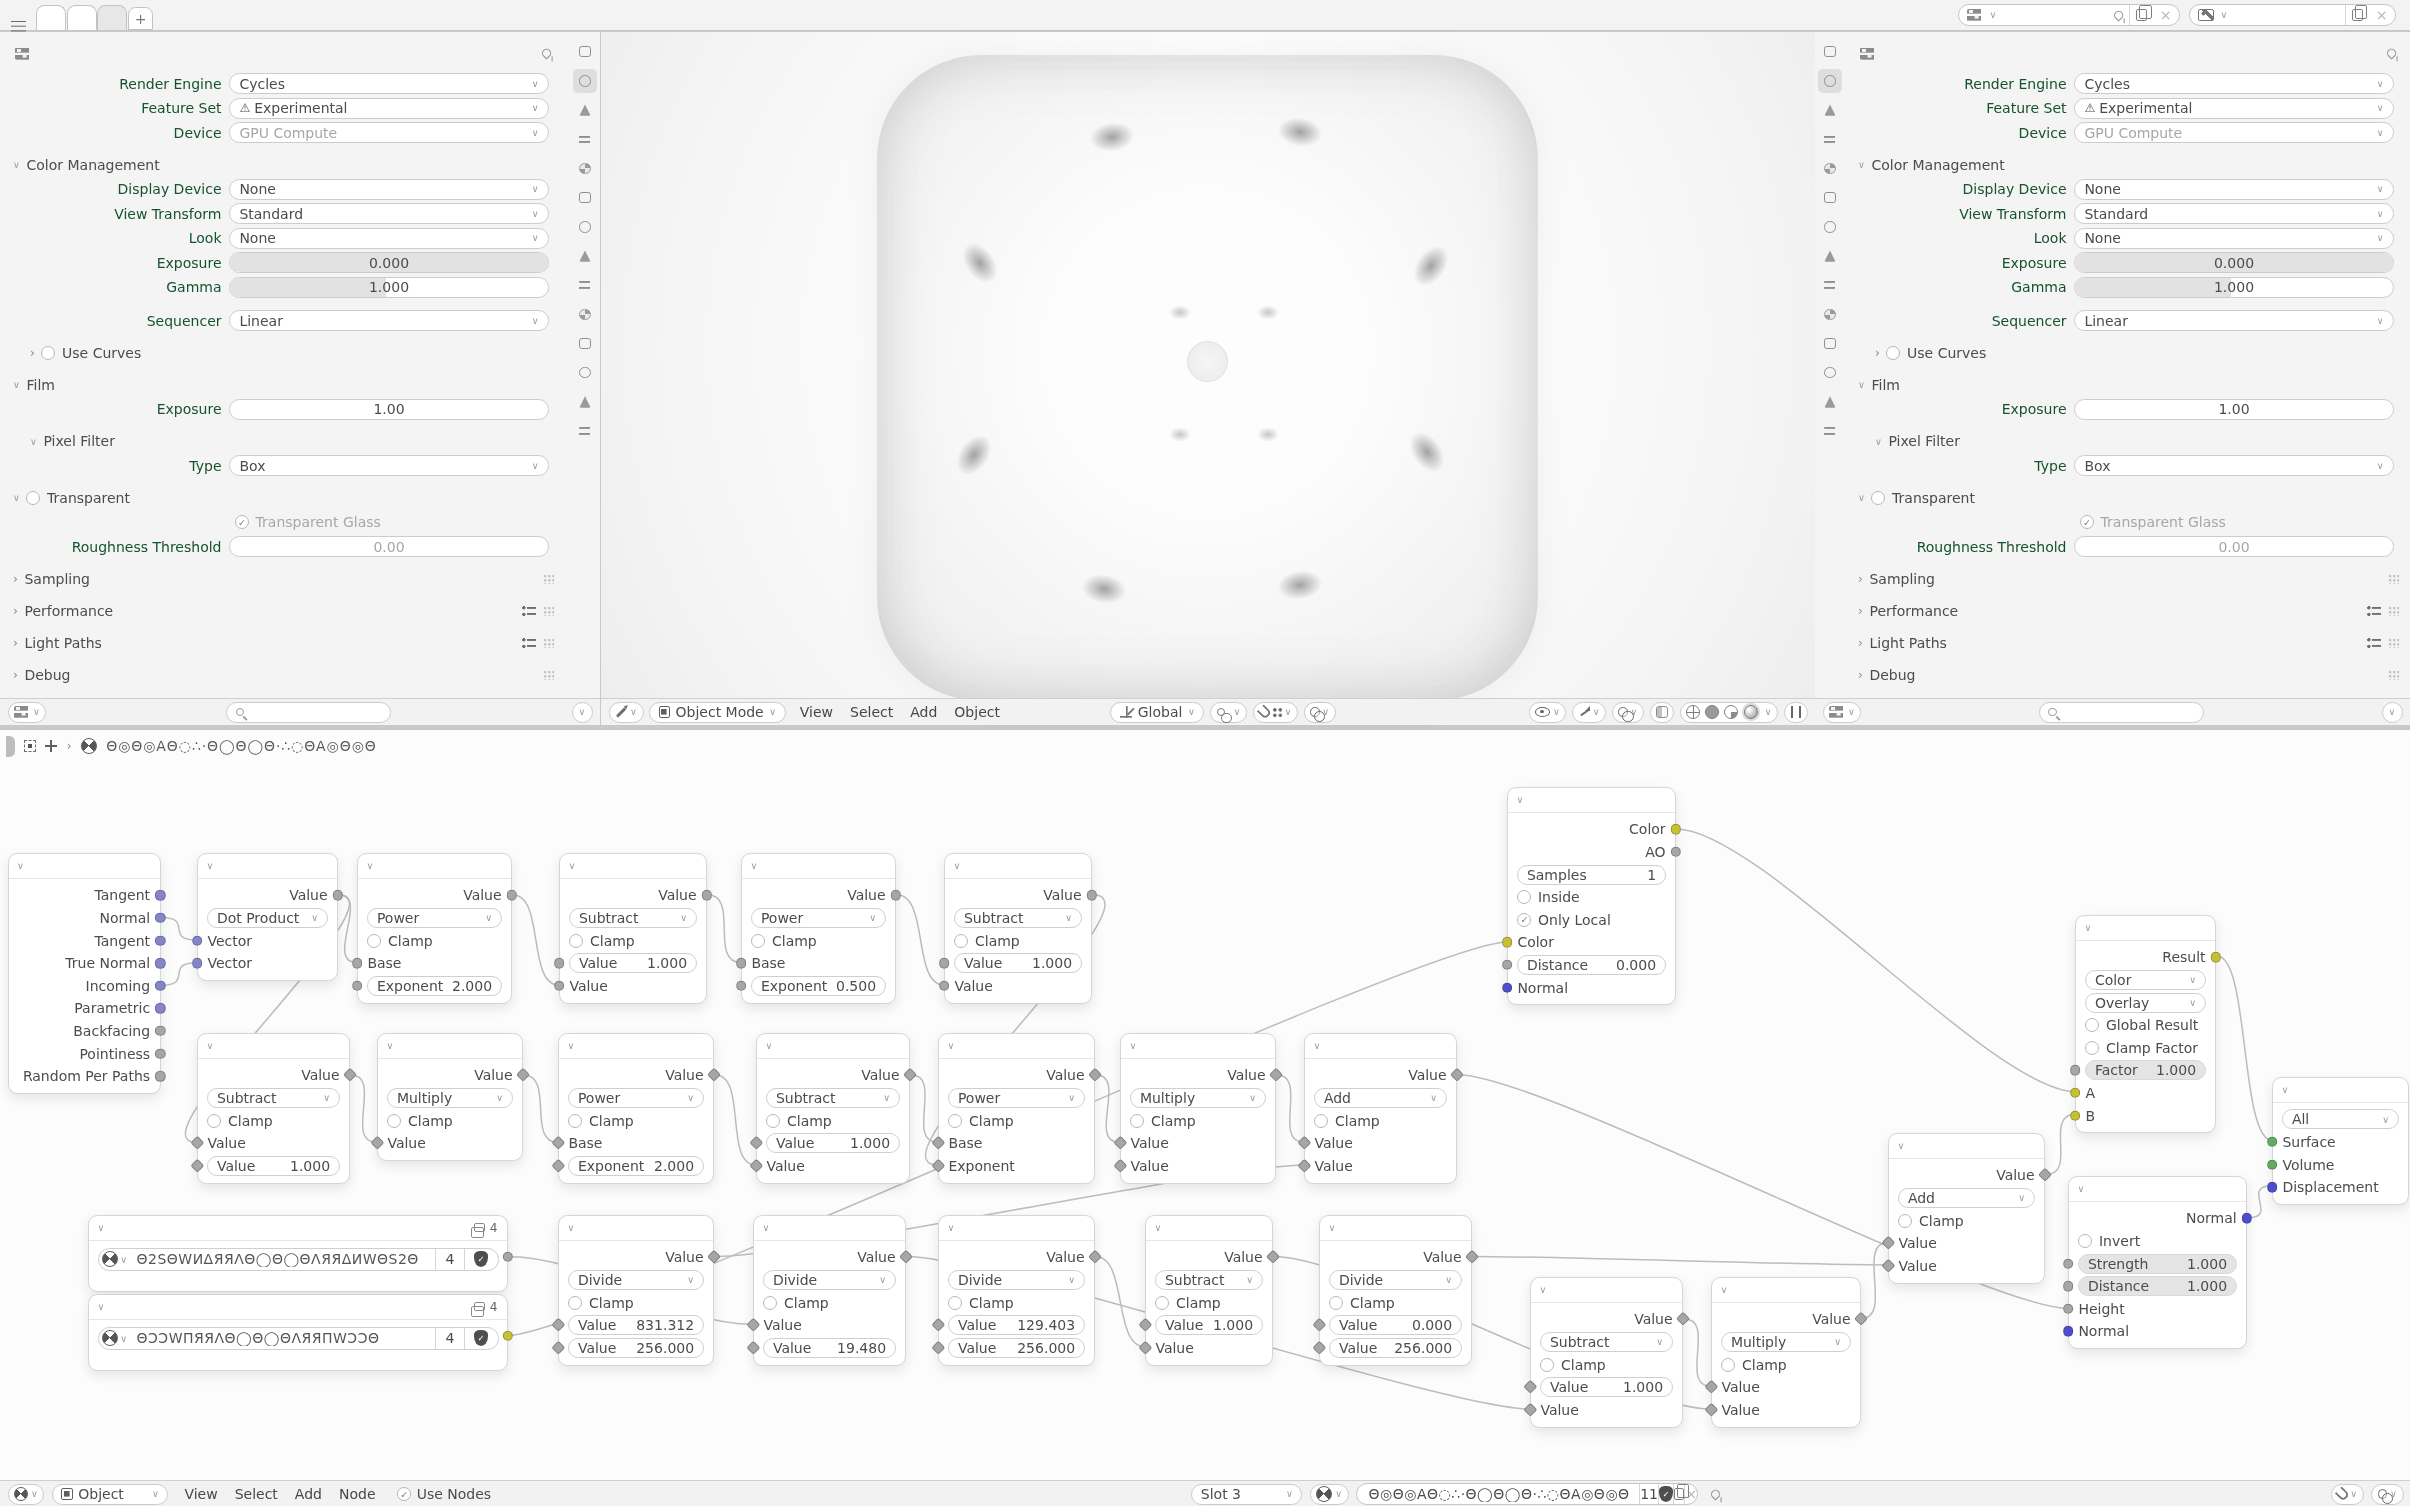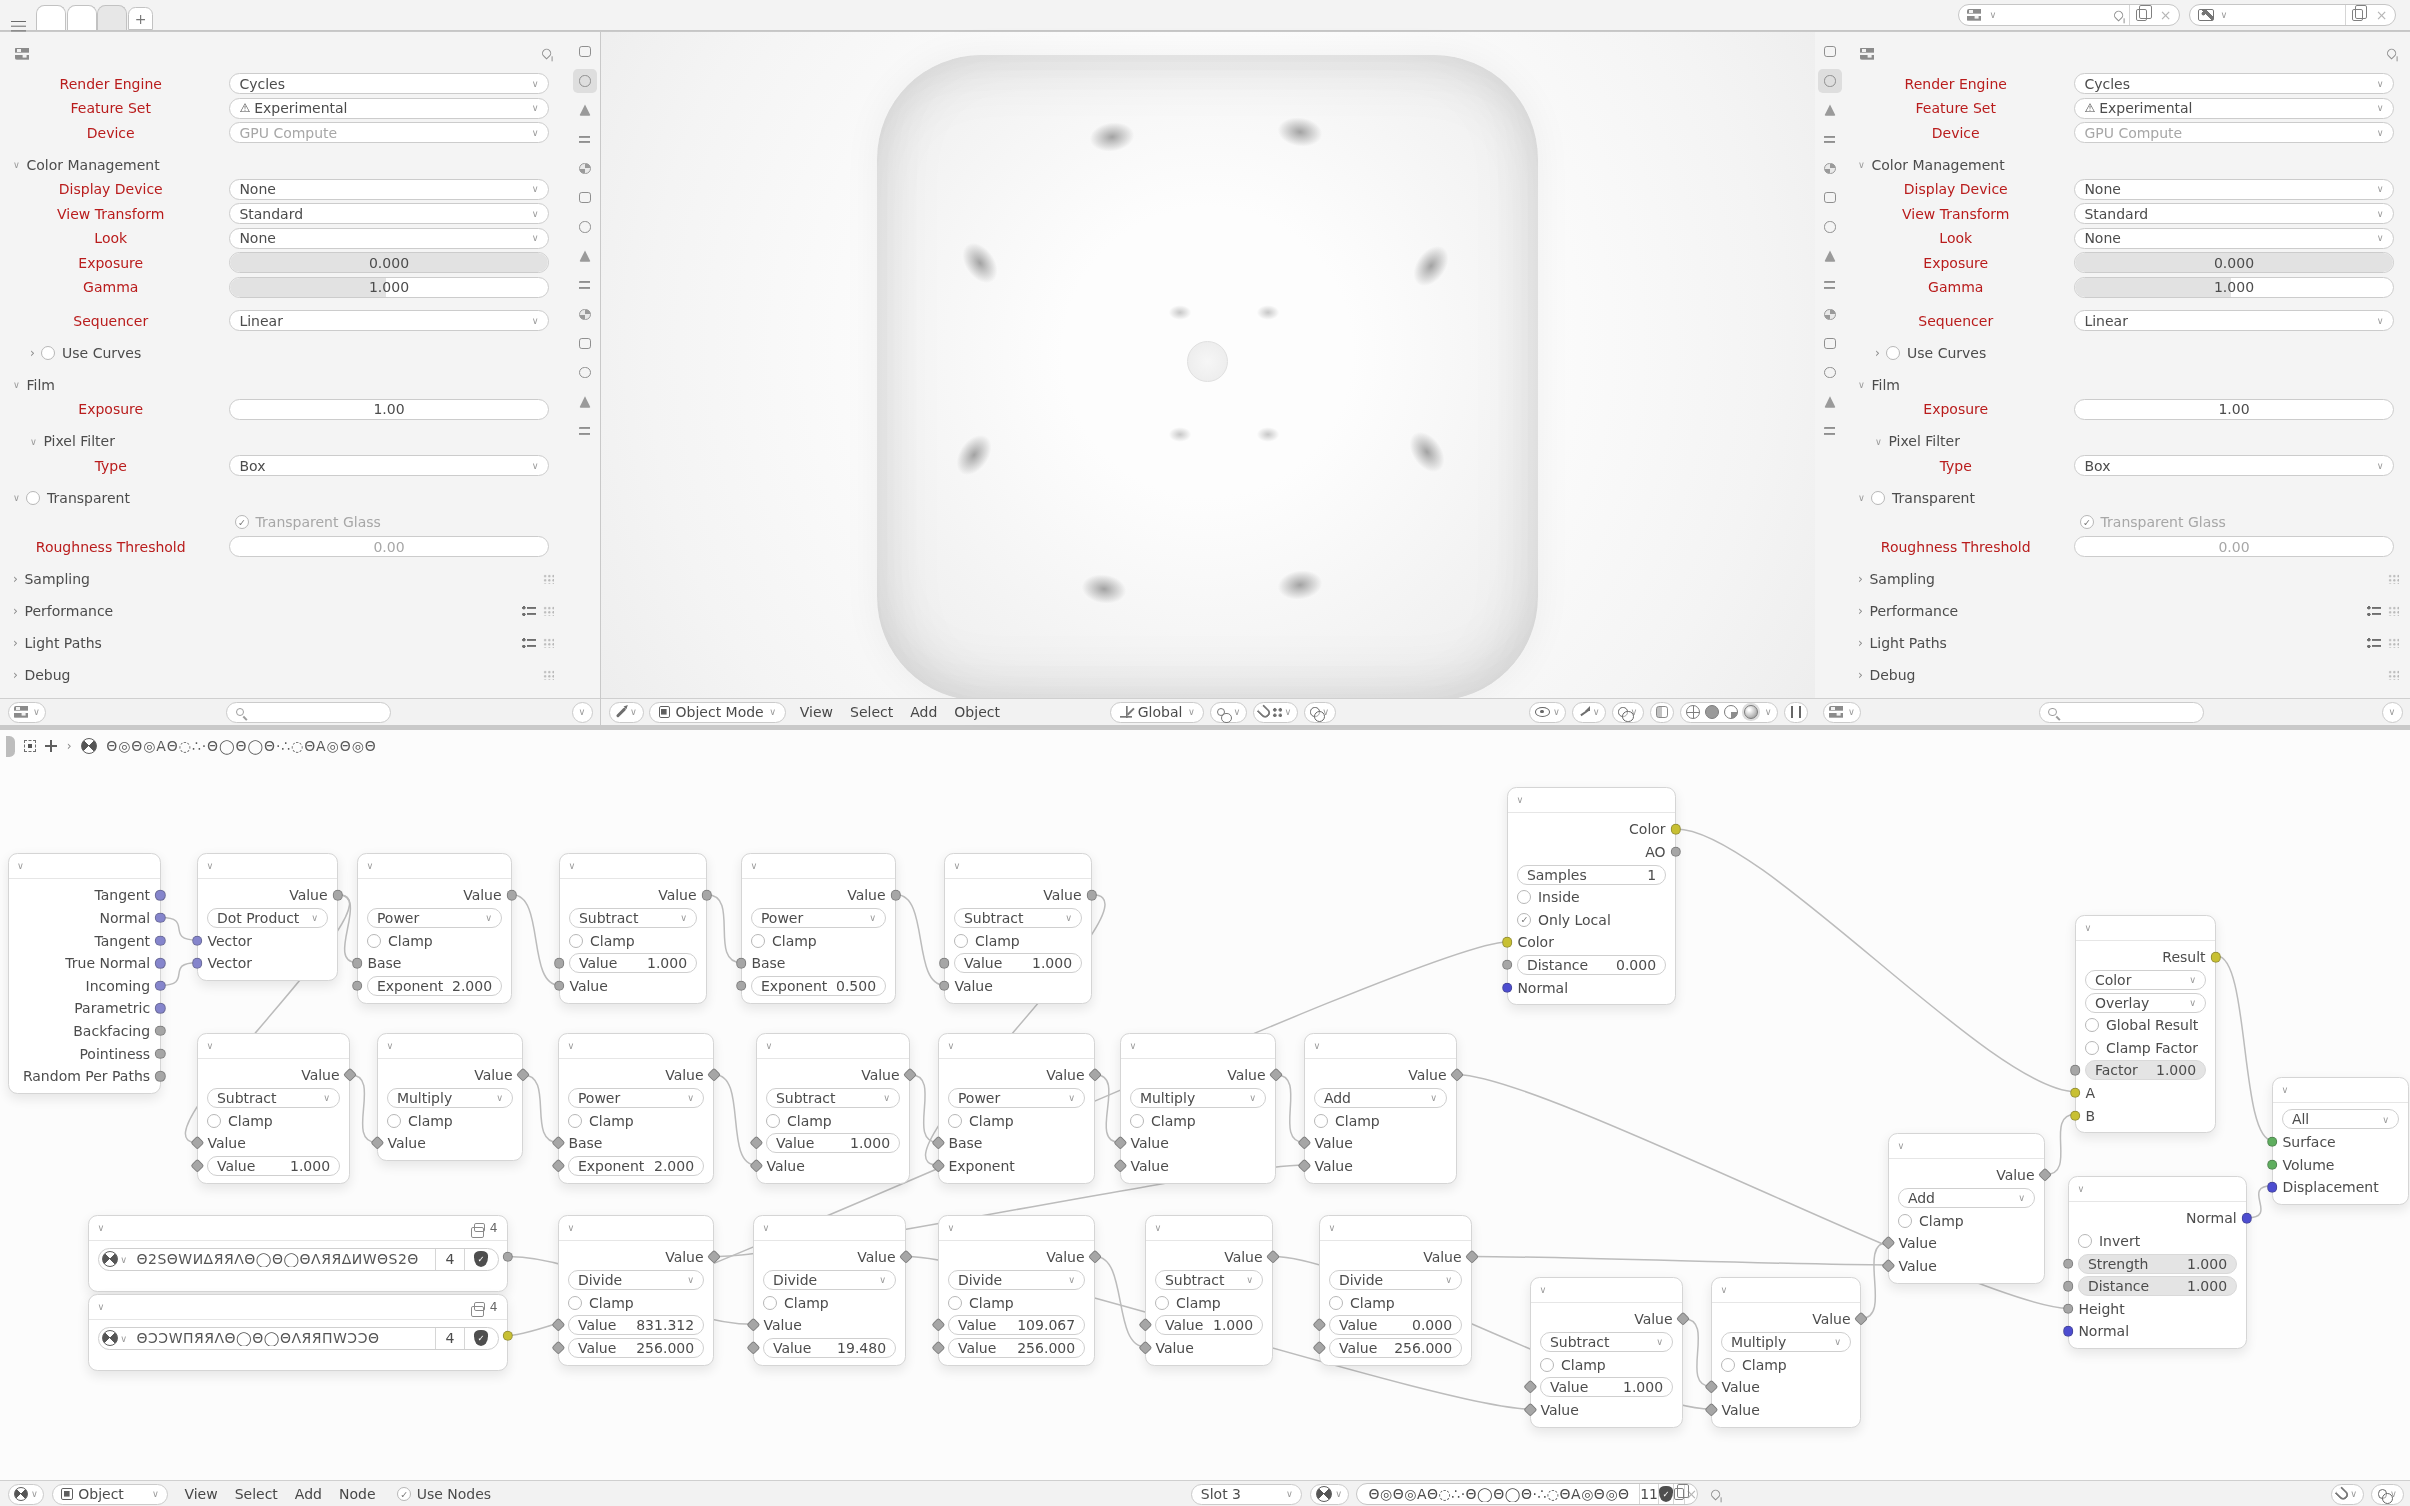--- a/index.html
+++ b/index.html
@@ -83,21 +83,21 @@
 #props-r .tabcol{left:0}
 .tico{width:24.5px;height:24.5px;border-radius:4.7px;display:flex;align-items:center;justify-content:center}
 .tico.on{background:#dedede}
 .tshape{width:11.3px;height:11.3px;border:1.3px solid #8f8f8f;border-radius:2.8px}
 .tshape.v2{border-radius:50%}
 .tshape.v3{background:#9a9a9a;border:none;clip-path:polygon(50% 0,100% 100%,0 100%)}
 .tshape.v4{border:none;background:linear-gradient(#8f8f8f,#8f8f8f) 0 1.9px/11.3px 1.9px no-repeat,linear-gradient(#8f8f8f,#8f8f8f) 0 7.5px/11.3px 1.9px no-repeat}
 .tshape.v5{background:conic-gradient(#9a9a9a 0 25%,#e9e9e9 0 50%,#9a9a9a 0 75%,#e9e9e9 0);border:0.9px solid #9a9a9a;border-radius:50%}
 .minihead{height:28px;display:flex;align-items:center;padding:0 15px;margin-bottom:3.8px}
 .prow{height:24.5px;display:flex;align-items:center}
-.plabel{width:229px;text-align:center;padding-right:7.5px;color:#b91c1c;white-space:nowrap}
+.plabel{width:229px;text-align:right;padding-right:7.5px;color:#14532d;white-space:nowrap}
 .pctrl{width:320px;position:relative}
 .ppill{position:relative;display:flex;align-items:center;height:21px;border:0.9px solid #ccc;border-radius:11.3px;background:#fff;padding:0 9.4px;overflow:hidden}
 .ppill .fill{position:absolute;left:0;top:0;bottom:0;background:#e2e2e2;border-radius:11.3px 0 0 11.3px}
 .ppill .ctr{position:relative;margin:0 auto}
 .ppill .lft{position:relative}
 .ppill .chev{margin-left:auto;position:relative}
 .psec{height:24.5px;display:flex;align-items:center;gap:6.6px;padding-left:13px;margin-top:7.5px;color:#4c4c4c}
 .psec .sp8{flex:1}
 .psub{padding-left:30px}
 .pchkrow{height:24.5px;display:flex;align-items:center;gap:6.6px;margin-left:235px}
@@ -1286,21 +1286,21 @@
             </div>
           </div>
           <div class="nrow">
             <span class="cbx"></span>
             <span>Clamp</span>
           </div>
           <div class="nrow">
             <span class="sock l dia" style="background: rgb(166, 166, 166);"></span>
             <div class="npill">
               <span>Value</span>
-              <span class="v">109.067</span>
+              <span class="v">129.403</span>
             </div>
           </div>
           <div class="nrow">
             <span class="sock l dia" style="background: rgb(166, 166, 166);"></span>
             <div class="npill">
               <span>Value</span>
               <span class="v">256.000</span>
             </div>
           </div>
         </div>

